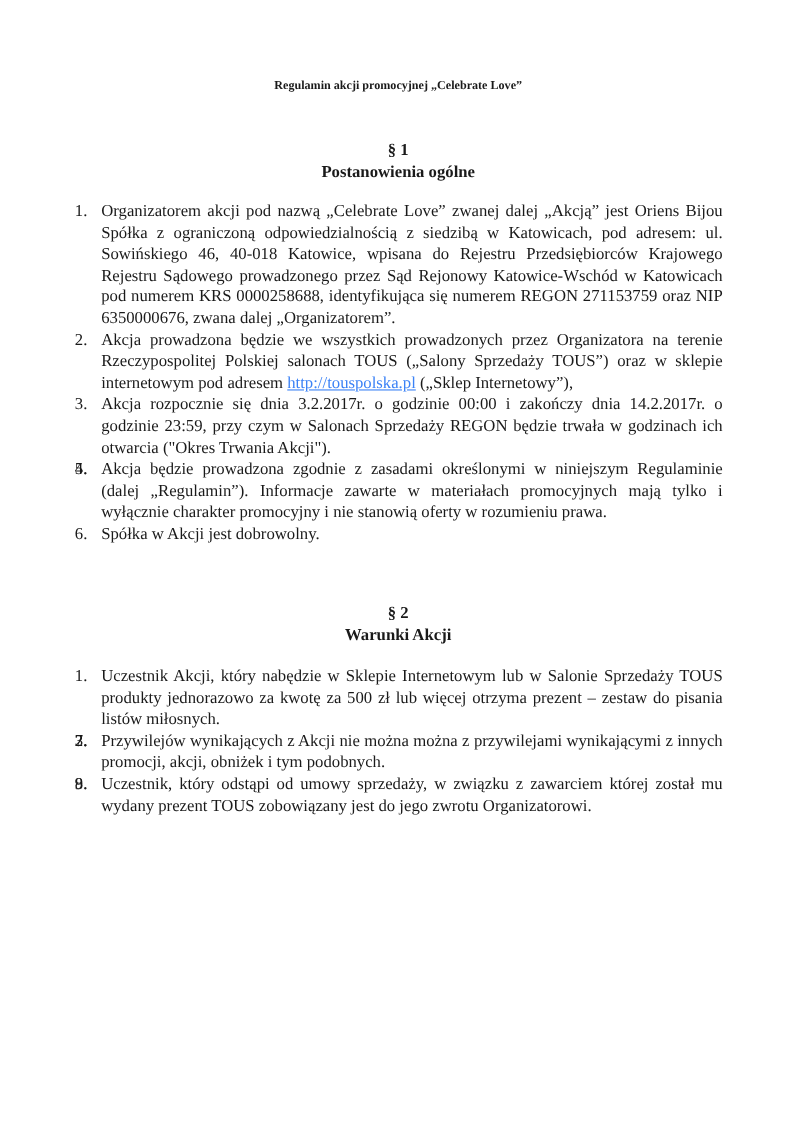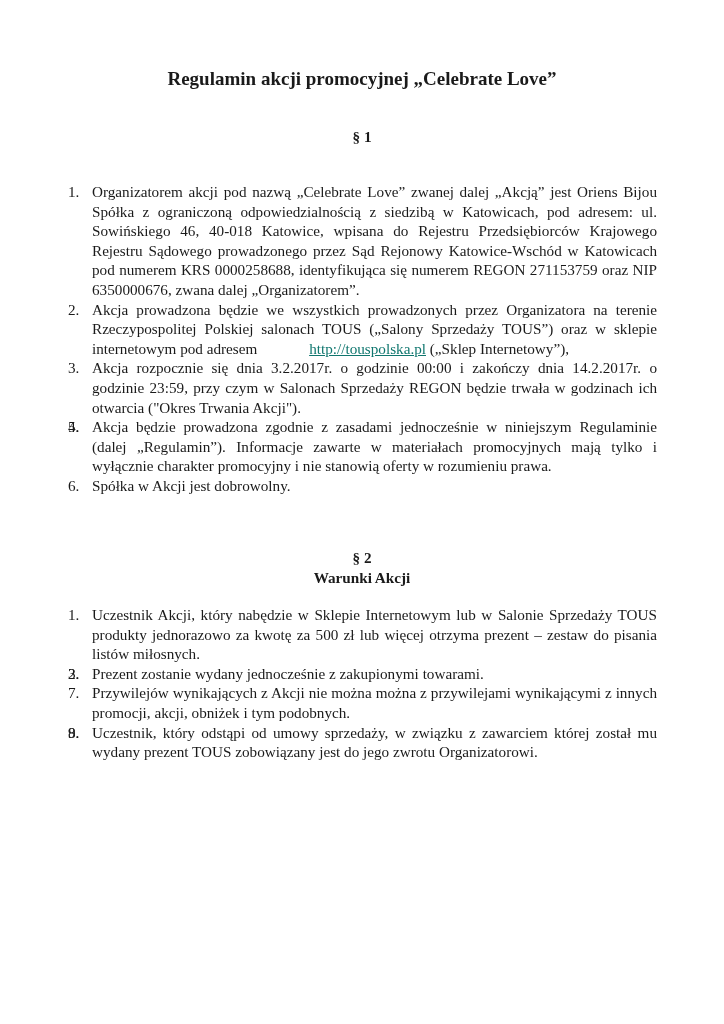--- a/index.html
+++ b/index.html
@@ -4,58 +4,59 @@
 <style>
   html, body { margin: 0; padding: 0; background: #ffffff; }
   body {
     width: 724px; height: 1024px; overflow: hidden;
     font-family: "Liberation Serif", "DejaVu Serif", serif;
     color: #1a1a1a; font-size: 15.2px; line-height: 19.6px;
   }
   .page { position: relative; width: 724px; height: 1024px; }
   .title {
     position: absolute; left: 0; width: 724px; top: 69px;
-    text-align: center; font-weight: bold; font-size: 19px;
+    text-align: center; font-weight: bold; font-size: 11px;
   }
   .sec-head {
     position: absolute; left: 0; width: 724px; text-align: center; font-weight: bold;
   }
   .sec-head div { height: 19.6px; }
   ol.items {
     position: absolute; left: 68px; width: 589px; margin: 0; padding: 0; list-style: none;
   }
   ol.items li { position: relative; padding-left: 24px; text-align: justify; }
   ol.items li .num { position: absolute; left: 0; top: 0; }
   .last-line { text-align-last: left; }
   b { font-weight: normal; }
-  a.link { color: #0f766e; text-decoration: underline; margin-left: 48px; }
+  a.link { color: #3b82f6; text-decoration: underline; }
 </style>
 </head>
 <body>
 
 <div class="page">
   <div class="title">Regulamin akcji promocyjnej „Celebrate Love”</div>
 
   <div class="sec-head" style="top:127px;">
     <div>§ 1</div>
+    <div>Postanowienia ogólne</div>
   </div>
   <ol class="items" style="top:182px;">
       <li class="last-line"><span class="num">1.</span><span>Organizatorem akcji pod nazwą </span><b>„Celebrate Love”</b><span> zwanej dalej „</span><b>Akcją</b><span>” jest </span><b>Oriens Bijou Spółka z ograniczoną odpowiedzialnością</b><span> z siedzibą w Katowicach, pod adresem: ul. Sowińskiego 46, 40-018 Katowice, wpisana do Rejestru Przedsiębiorców Krajowego Rejestru Sądowego prowadzonego przez Sąd Rejonowy Katowice-Wschód w Katowicach pod numerem KRS 0000258688, identyfikująca się numerem REGON 271153759 oraz NIP 6350000676, zwana dalej „</span><b>Organizatorem</b><span>”.</span></li>
       <li class="last-line"><span class="num">2.</span><span>Akcja prowadzona będzie we wszystkich prowadzonych przez Organizatora na terenie Rzeczypospolitej Polskiej salonach TOUS („</span><b>Salony Sprzedaży TOUS</b><span>”) oraz w sklepie internetowym pod adresem </span><a class="link" href="#">http://touspolska.pl</a><span> („</span><b>Sklep Internetowy</b><span>”),</span></li>
       <li class="last-line"><span class="num">3.</span><span>Akcja </span><b>rozpocznie się dnia 3.2.2017r. o godzinie 00:00 i zakończy dnia 14.2.2017r. o godzinie 23:59</b><span>, przy czym w Salonach Sprzedaży REGON będzie trwała w godzinach ich otwarcia ("Okres Trwania Akcji").</span></li>
       <li class="last-line"><span class="num">4.</span></li>
-      <li class="last-line"><span class="num">5.</span><span>Akcja będzie prowadzona zgodnie z zasadami jednocześnie w niniejszym Regulaminie (dalej „Regulamin”). Informacje zawarte w materiałach promocyjnych mają tylko i wyłącznie charakter promocyjny i nie stanowią oferty w rozumieniu prawa.</span></li>
+      <li class="last-line"><span class="num">5.</span><span>Akcja będzie prowadzona zgodnie z zasadami określonymi w niniejszym Regulaminie (dalej „Regulamin”). Informacje zawarte w materiałach promocyjnych mają tylko i wyłącznie charakter promocyjny i nie stanowią oferty w rozumieniu prawa.</span></li>
       <li class="last-line"><span class="num">6.</span><span>Spółka w Akcji jest dobrowolny.</span></li>
     </ol>
 
   <div class="sec-head" style="top:548px;">
     <div>§ 2</div>
     <div>Warunki Akcji</div>
   </div>
   <ol class="items" style="top:605px;">
       <li class="last-line"><span class="num">1.</span><span>Uczestnik Akcji, który nabędzie w Sklepie Internetowym lub w Salonie Sprzedaży TOUS produkty jednorazowo za kwotę za 500 zł lub więcej otrzyma prezent – zestaw do pisania listów miłosnych.</span></li>
       <li class="last-line"><span class="num">2.</span></li>
-      <li class="last-line"><span class="num">3.</span><span>Prezent zostanie wydany jednocześnie z zakupionymi towarami.</span></li>
+      <li class="last-line"><span class="num">3.</span></li>
       <li class="last-line"><span class="num">7.</span><span>Przywilejów wynikających z Akcji nie można można z przywilejami wynikającymi z innych promocji, akcji, obniżek i tym podobnych.</span></li>
       <li class="last-line"><span class="num">8.</span></li>
       <li class="last-line"><span class="num">9.</span><span>Uczestnik, który odstąpi od umowy sprzedaży, w związku z zawarciem której został mu wydany prezent TOUS zobowiązany jest do jego zwrotu Organizatorowi.</span></li>
     </ol>
 </div>
 
 </body></html>

